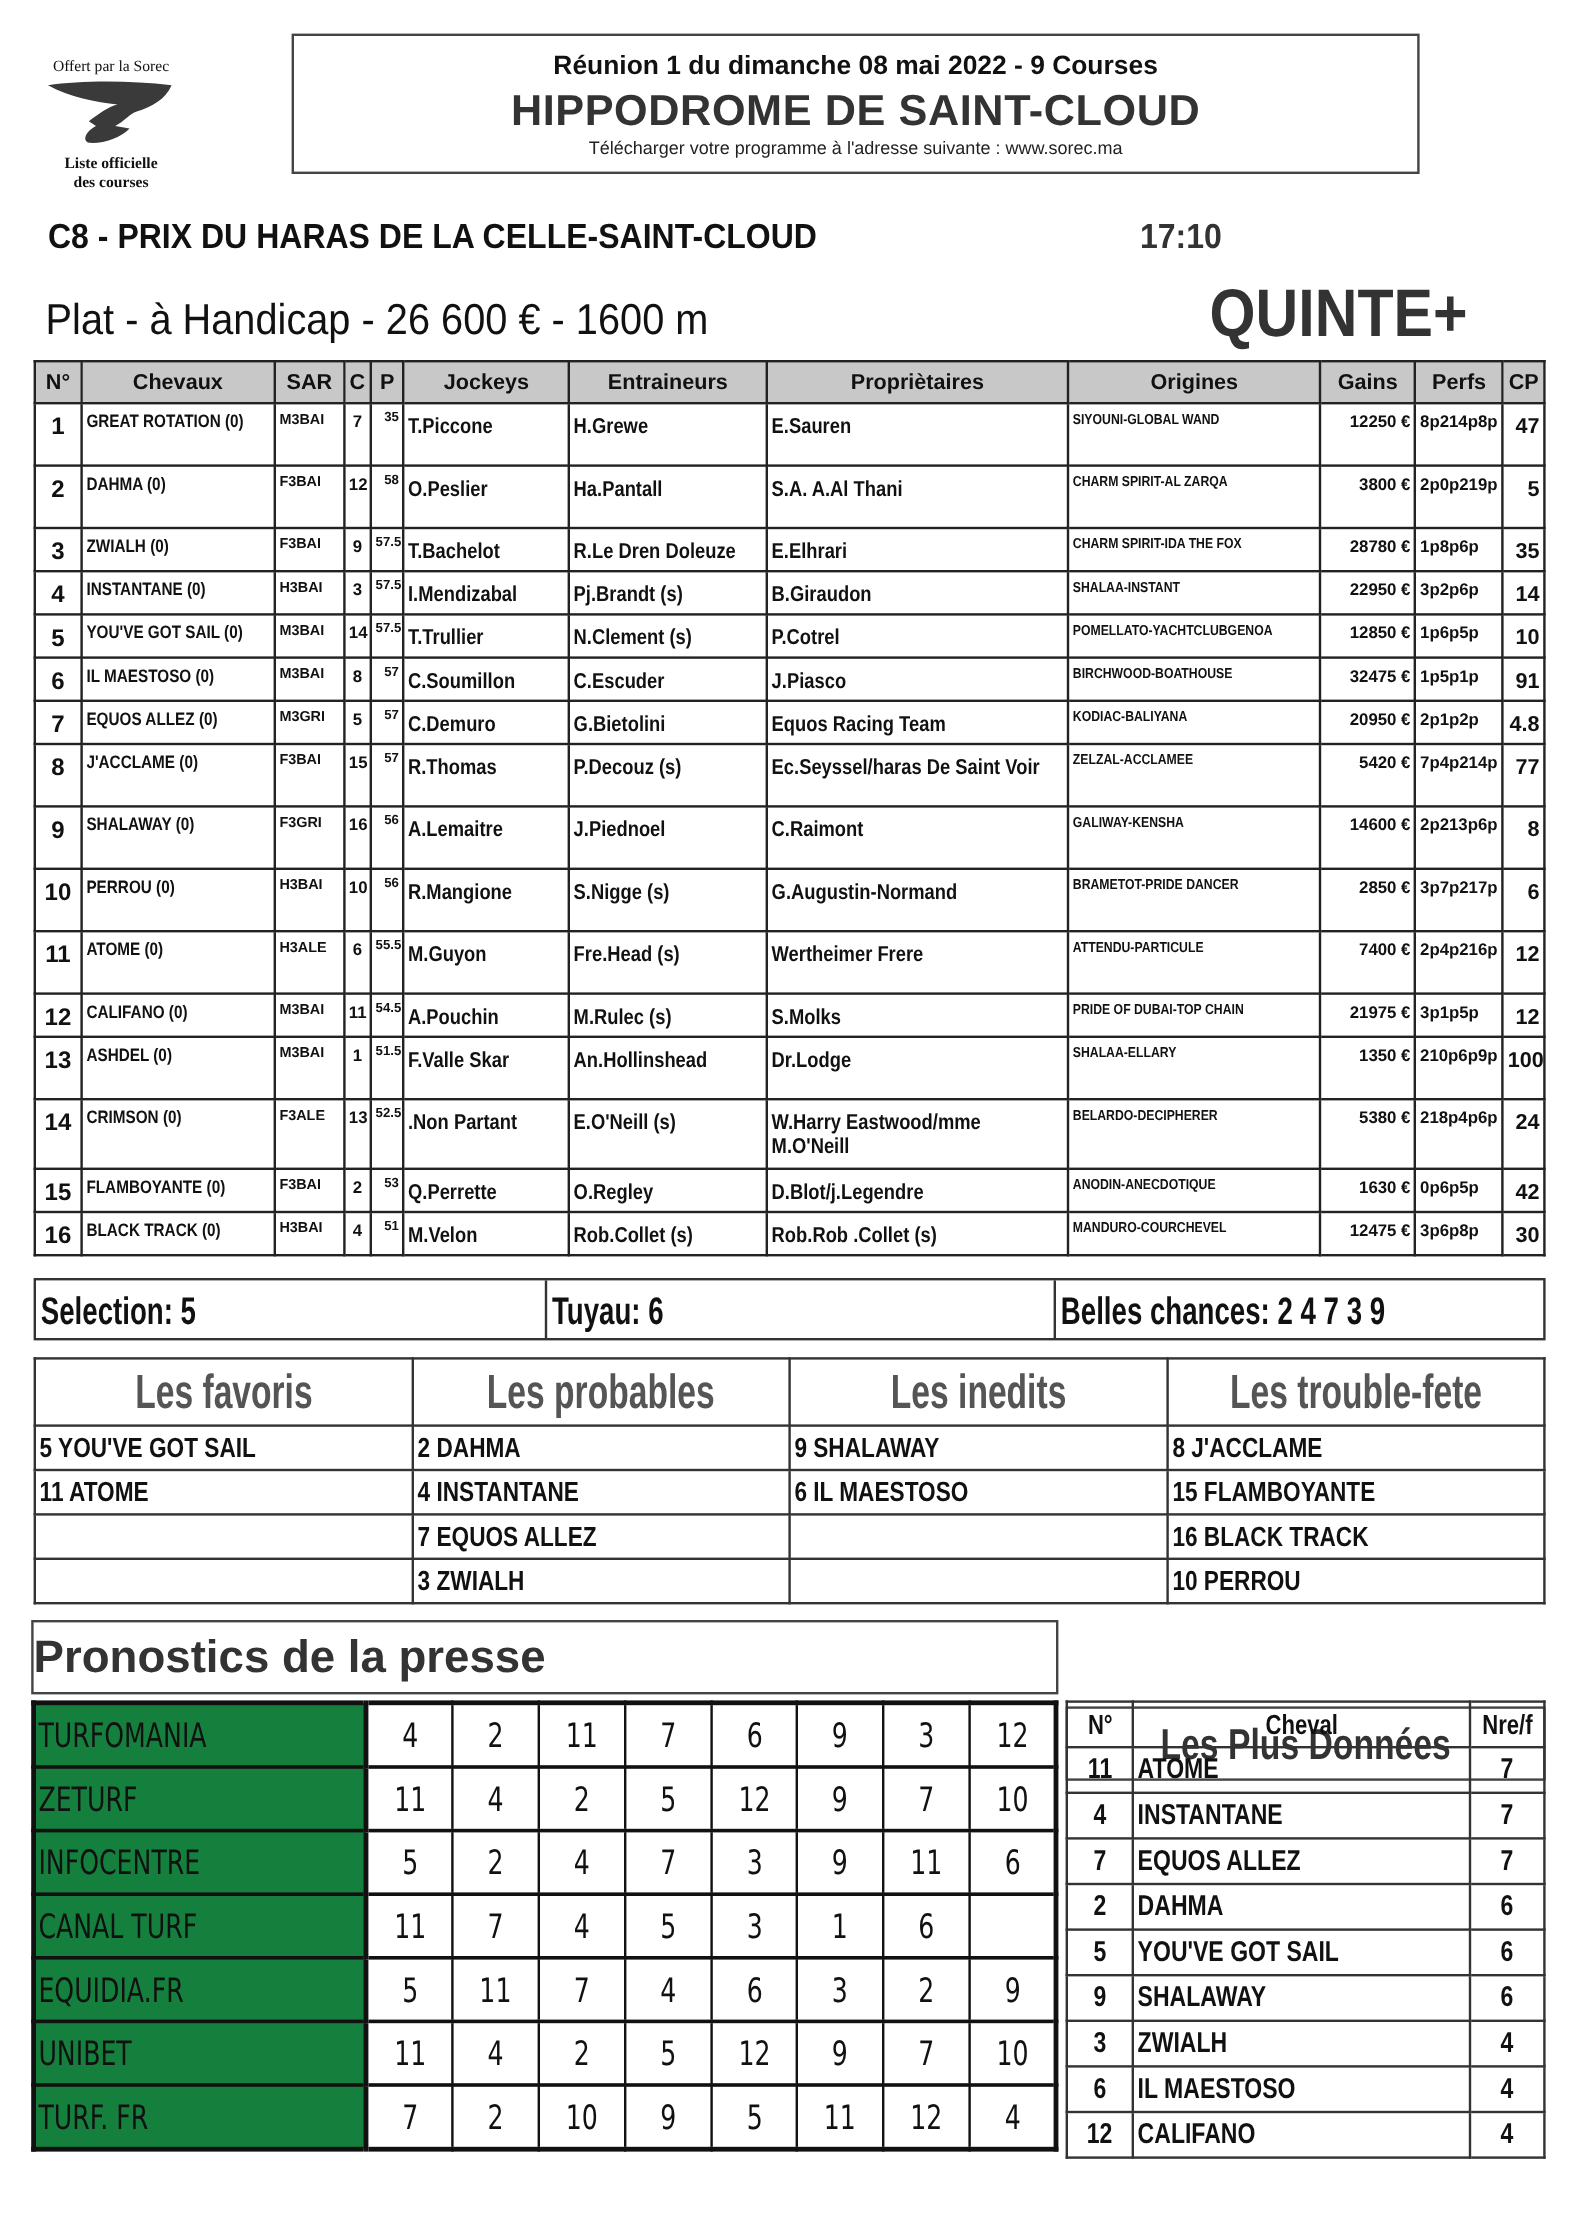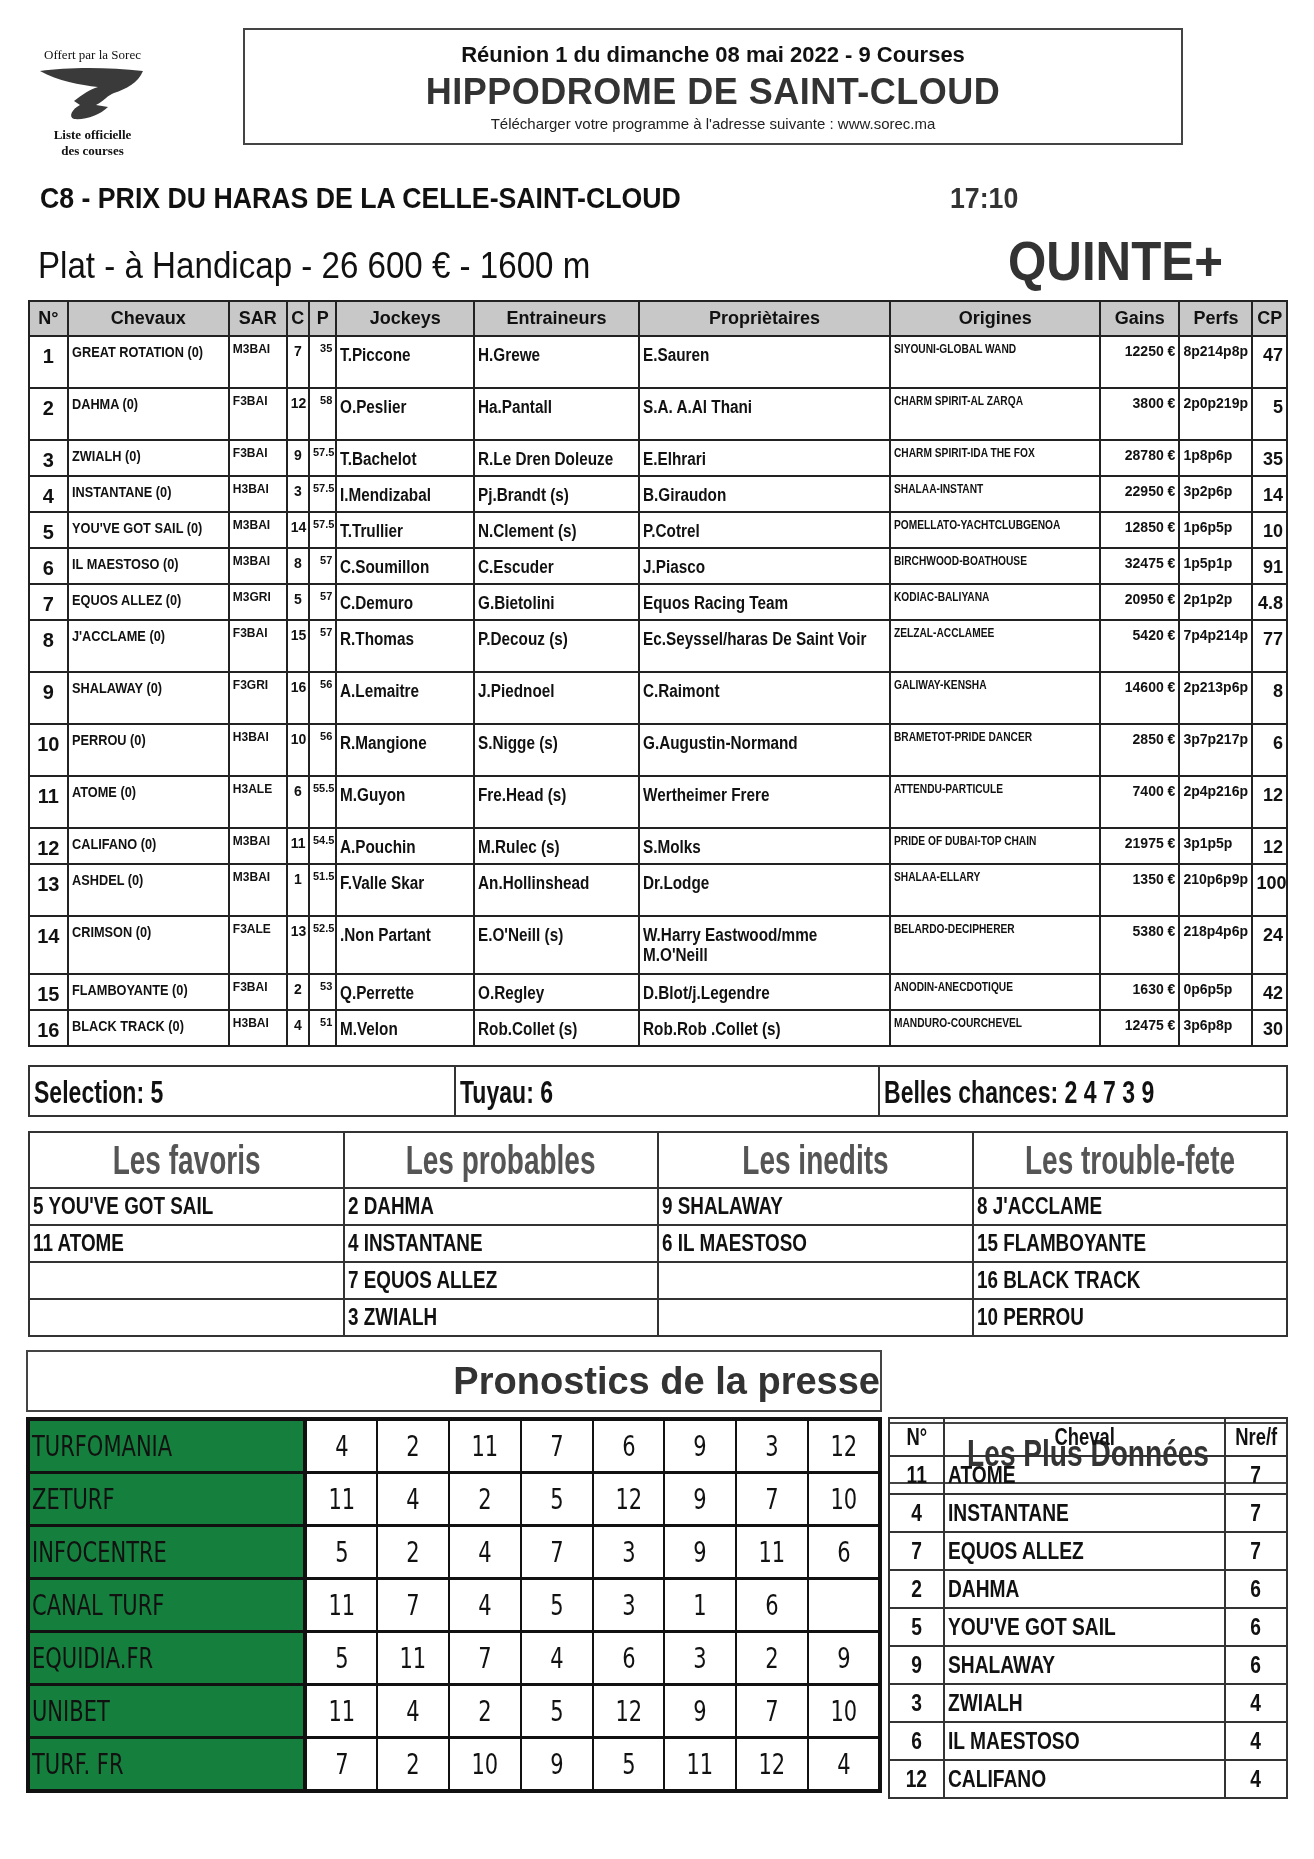--- a/index.html
+++ b/index.html
@@ -50,21 +50,21 @@
 
   
   .cats { left: 28px; top: 1131px; width: 1260px; table-layout: fixed; }
   .cats th, .cats td { border: 2px solid #333; }
   .cats th { height: 52px; font-size: 40px; font-weight: bold; color: #555; }
   .cats th span { display: inline-block; transform: scaleX(0.7); }
   .cats td { height: 33px; font-size: 23px; font-weight: bold; padding-left: 3px; }
   .cats td span { display: inline-block; transform: scaleX(0.82); transform-origin: left; white-space: nowrap; }
 
   
-  .pron-title { left: 26px; top: 1350px; width: 856px; height: 62px; border: 2px solid #444; box-sizing: border-box; text-align: right; font-size: 38px; font-weight: bold; color: #333; line-height: 58px; }
+  .pron-title { left: 26px; top: 1350px; width: 856px; height: 62px; border: 2px solid #444; box-sizing: border-box; text-align: left; font-size: 38px; font-weight: bold; color: #333; line-height: 58px; }
   .pron { left: 26px; top: 1417px; width: 856px; table-layout: fixed; border: 4px solid #111; }
   .pron td { border: 2px solid #111; height: 48px; font-family: "DejaVu Sans", sans-serif; font-size: 28px; text-align: center; color: #111; }
   .pron td span { display: inline-block; transform: scaleX(0.75); }
   .pron td.src { background: #15803d; text-align: left; padding-left: 2px; border-right: 4px solid #111; }
   .pron td.src span { transform-origin: left; white-space: nowrap; }
   .pron tr { border-bottom: 3px solid #111; }
 
   
   .plus-title { left: 888px; top: 1422px; width: 400px; height: 62px; border: 2px solid #444; box-sizing: border-box; text-align: center; font-size: 36px; font-weight: bold; color: #333; line-height: 60px; }
   .plus-title span { display: inline-block; transform: scaleX(0.78); }

